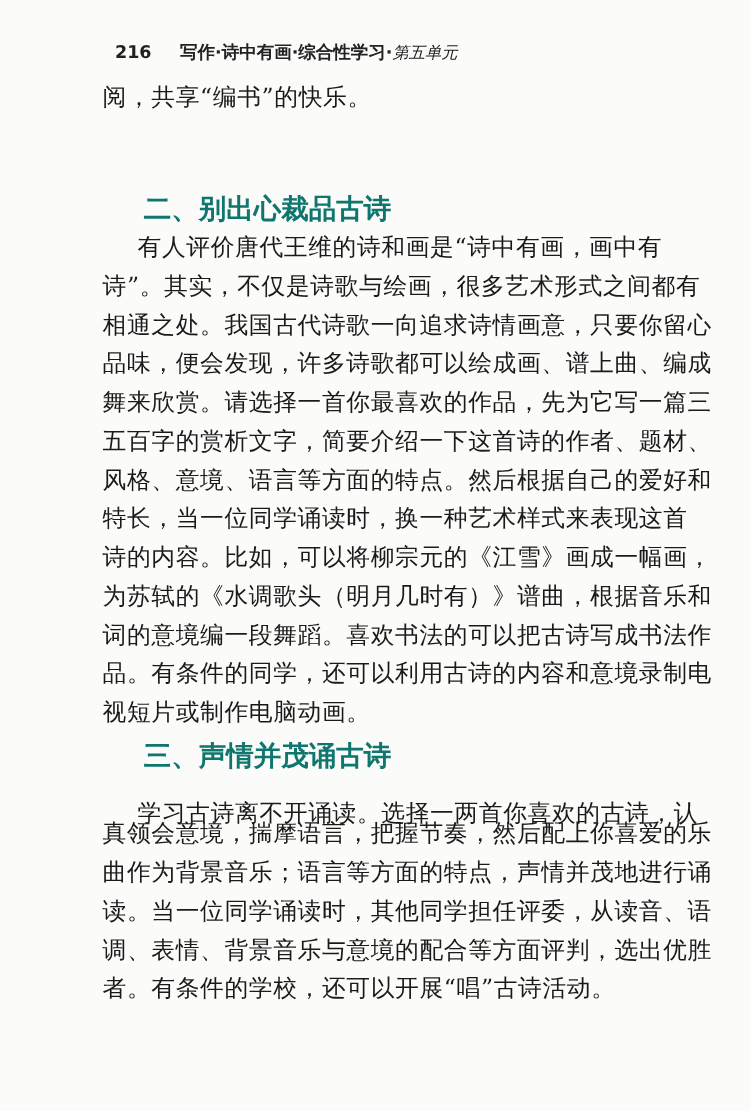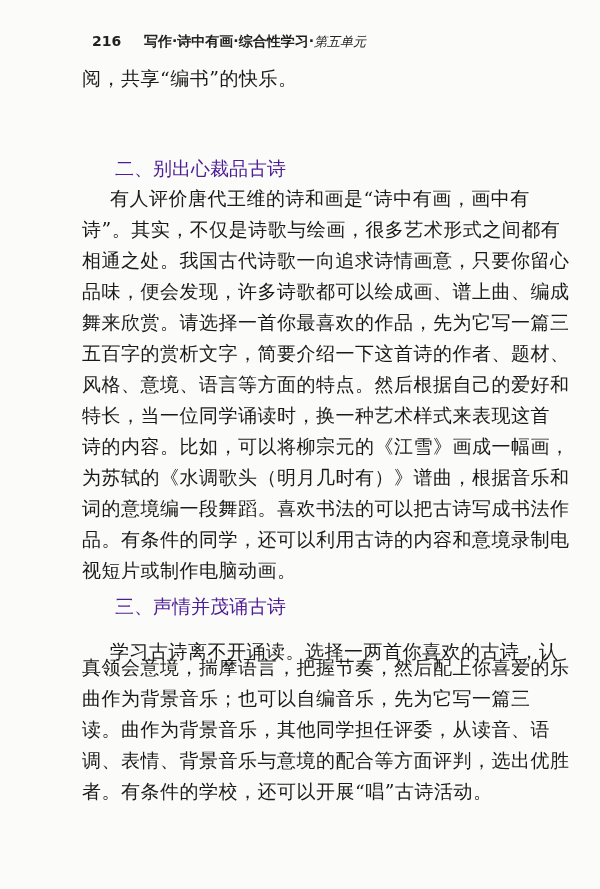--- a/index.html
+++ b/index.html
@@ -20,22 +20,22 @@
   .page-num { display: inline-block; width: 52px; }
   .page-header .unit { font-weight: normal; font-family: "DejaVu Serif", serif; font-size: 13px; font-style: italic; }
   .line {
     position: absolute; left: 82px;
     font-size: 19px; line-height: 24px;
     white-space: nowrap; letter-spacing: 0.5px;
   }
   .heading {
     position: absolute; left: 115px;
     font-family: "DejaVu Sans", "Liberation Sans", sans-serif;
-    font-weight: normal; font-size: 19px; line-height: 24px;
-    white-space: nowrap; color: #4c1d95;
+    font-weight: bold; font-size: 22px; line-height: 24px;
+    white-space: nowrap; color: #0f766e;
   }
   .indent { left: 110px; }
 </style>
 </head>
 <body>
 
 <div class="page-header">
   <span class="page-num">216</span><span>写作·诗中有画·综合性学习·</span><span class="unit">第五单元</span>
 </div>
 
@@ -52,16 +52,16 @@
 <div class="line" style="top:403px">特长，当一位同学诵读时，换一种艺术样式来表现这首</div>
 <div class="line" style="top:434px">诗的内容。比如，可以将柳宗元的《江雪》画成一幅画，</div>
 <div class="line" style="top:465px">为苏轼的《水调歌头（明月几时有）》谱曲，根据音乐和</div>
 <div class="line" style="top:496px">词的意境编一段舞蹈。喜欢书法的可以把古诗写成书法作</div>
 <div class="line" style="top:527px">品。有条件的同学，还可以利用古诗的内容和意境录制电</div>
 <div class="line" style="top:558px">视短片或制作电脑动画。</div>
 
 <div class="heading" style="top:594px">三、声情并茂诵古诗</div>
 <div class="line indent" style="top:639px">学习古诗离不开诵读。选择一两首你喜欢的古诗，认</div>
 <div class="line" style="top:655px">真领会意境，揣摩语言，把握节奏，然后配上你喜爱的乐</div>
-<div class="line" style="top:686px">曲作为背景音乐；也可以自编音乐，先为它写一篇三</div>
-<div class="line" style="top:717px">读。曲作为背景音乐，其他同学担任评委，从读音、语</div>
+<div class="line" style="top:686px">曲作为背景音乐；语言等方面的特点，声情并茂地进行诵</div>
+<div class="line" style="top:717px">读。当一位同学诵读时，其他同学担任评委，从读音、语</div>
 <div class="line" style="top:748px">调、表情、背景音乐与意境的配合等方面评判，选出优胜</div>
 <div class="line" style="top:779px">者。有条件的学校，还可以开展“唱”古诗活动。</div>
 
 </body></html>

